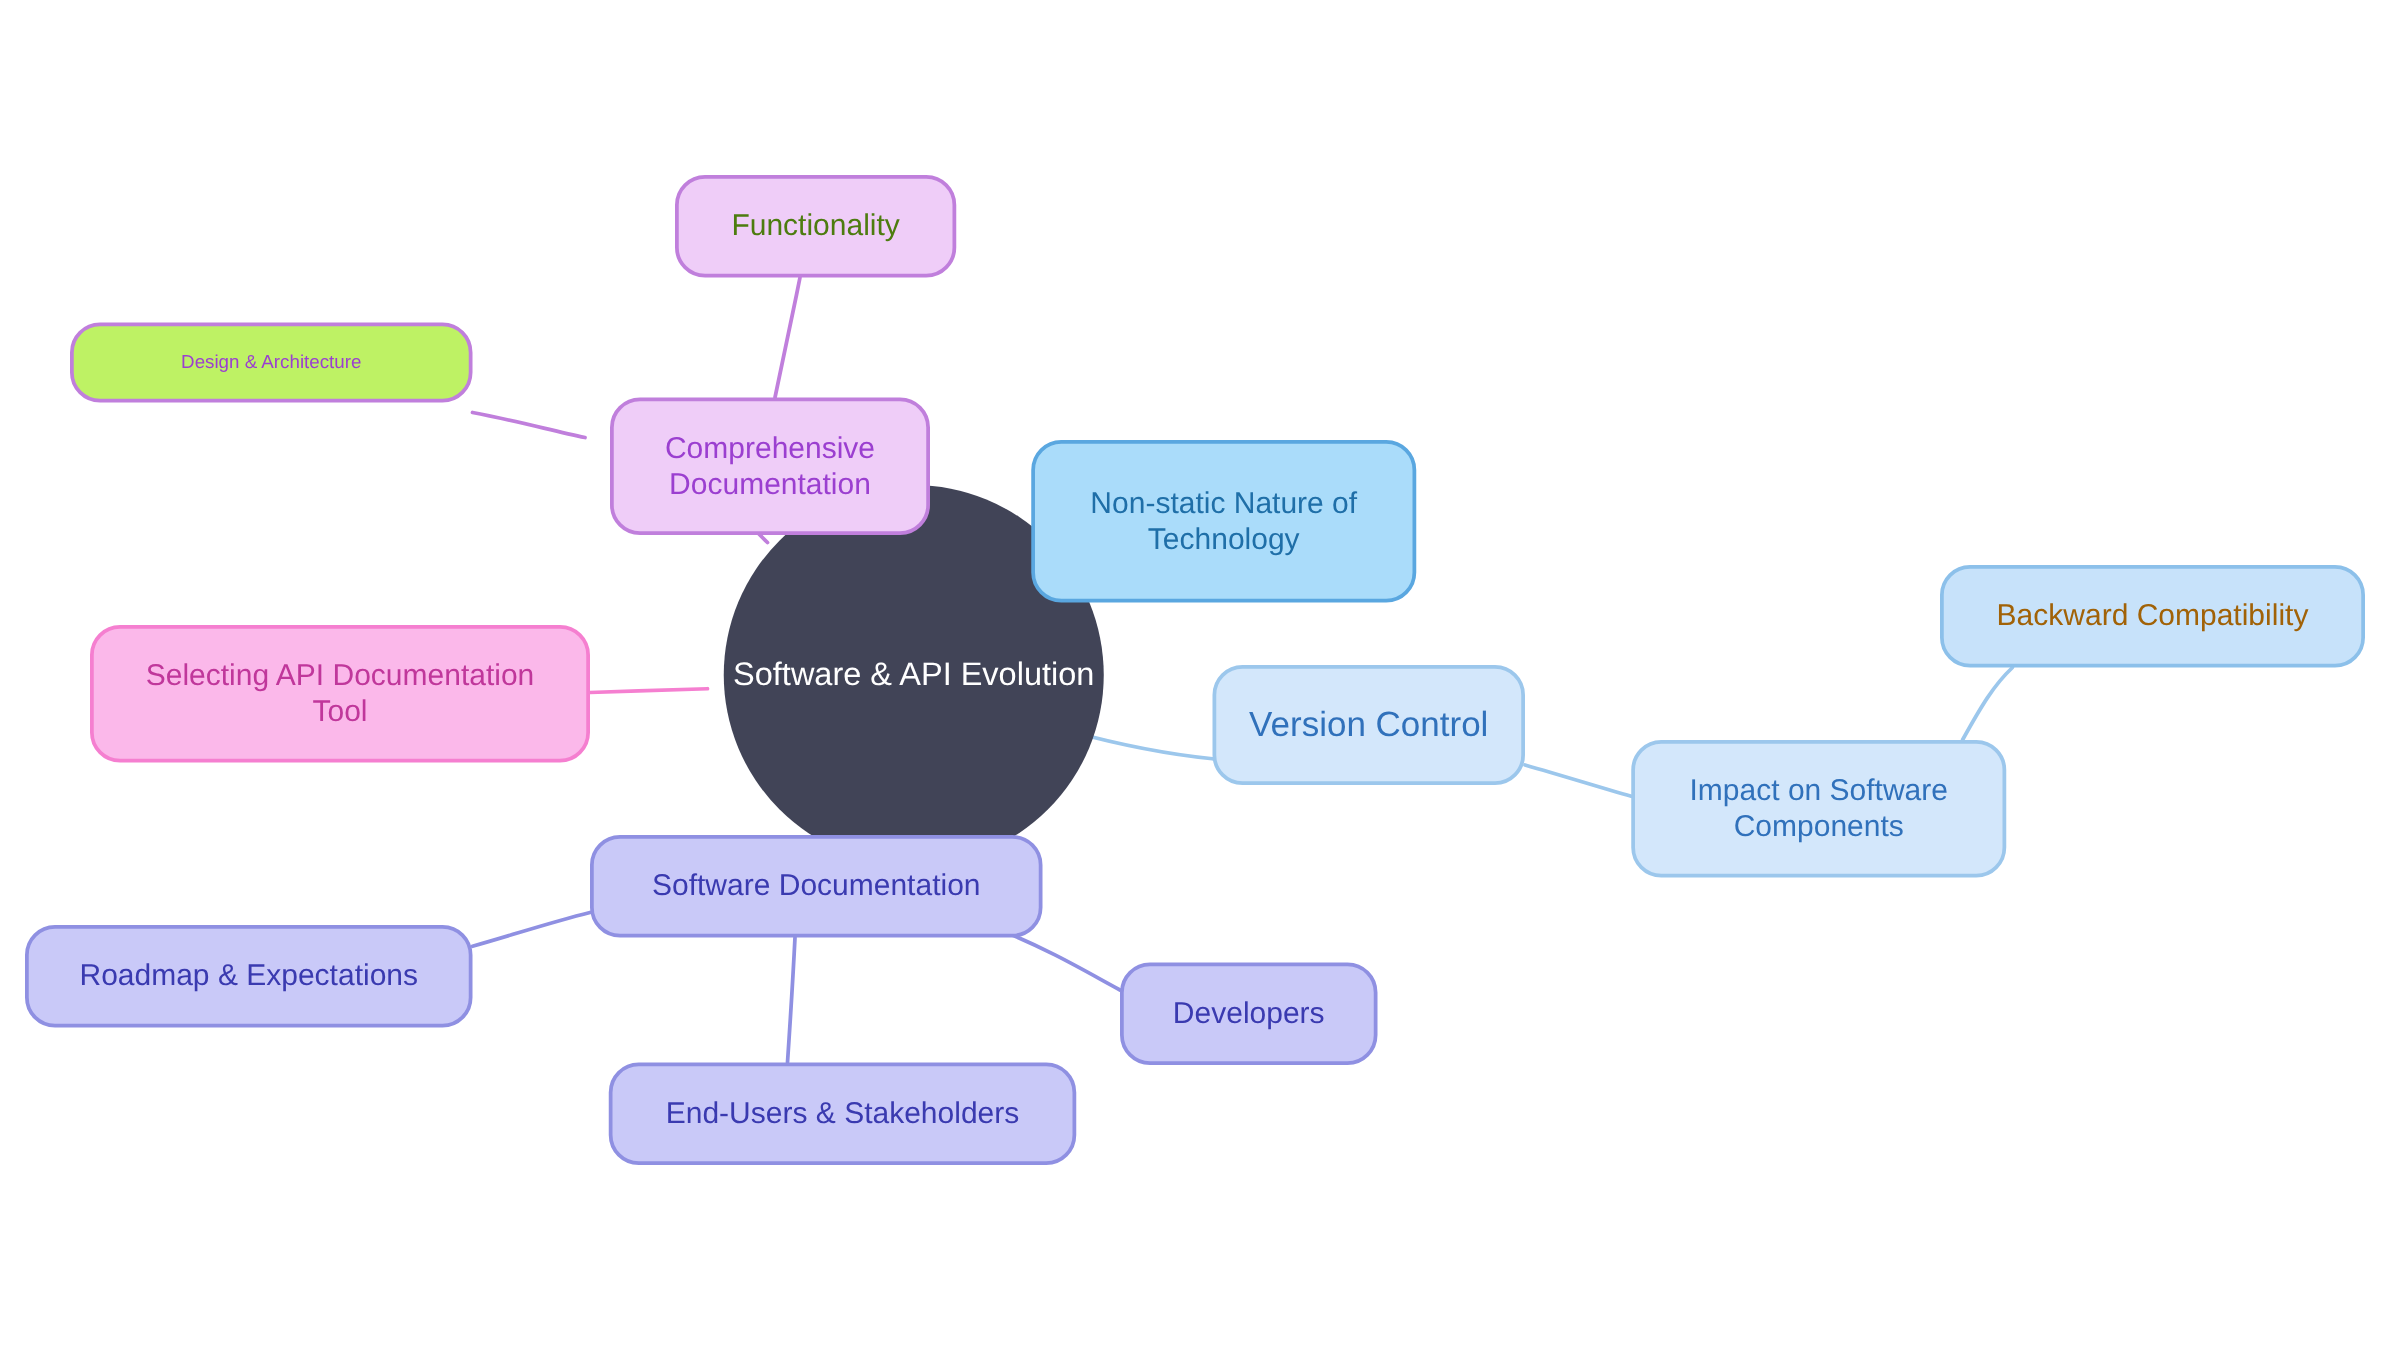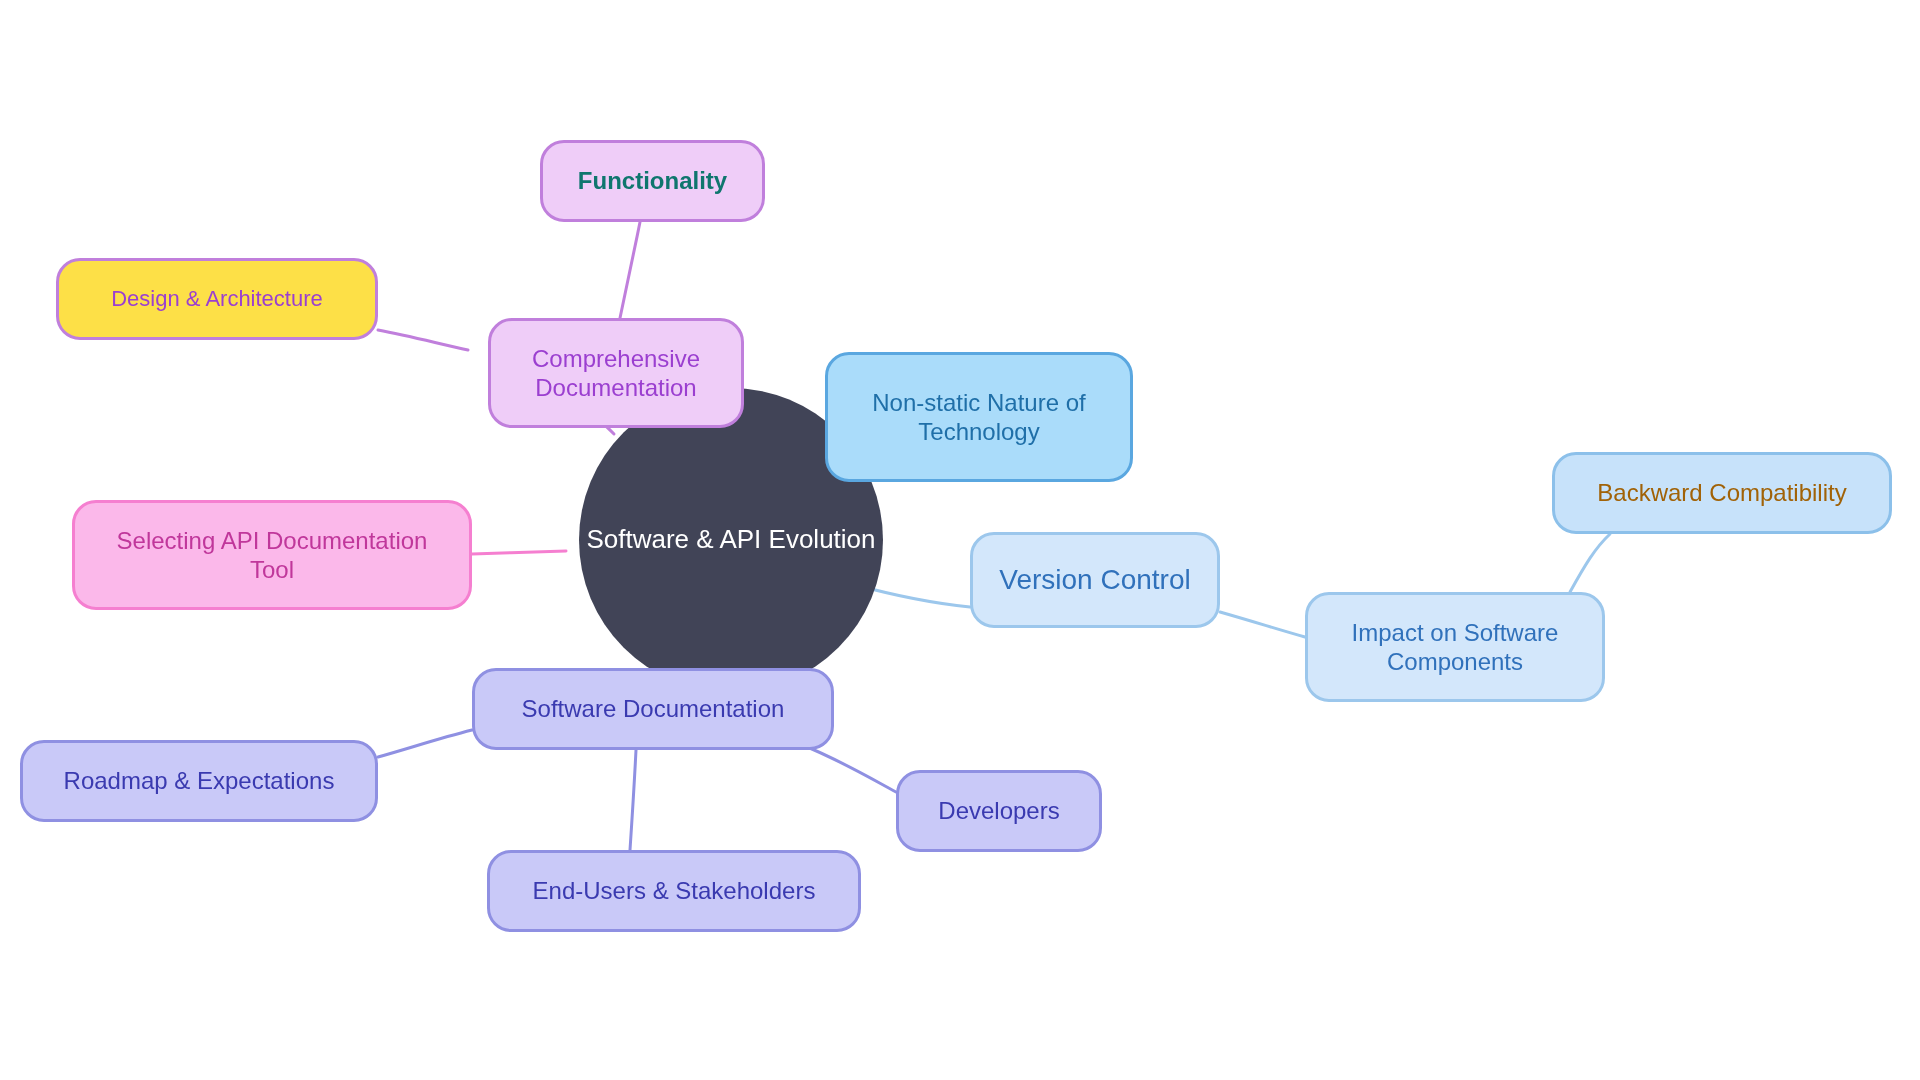--- a/index.html
+++ b/index.html
@@ -57,22 +57,22 @@
       <path d="M 856 585 C 900 597 940 604 970 607" fill="none" stroke="#9cc7ec" stroke-width="3" stroke-linecap="round"></path>
       <path d="M 1220 612 C 1255 622 1280 630 1305 637" fill="none" stroke="#9cc7ec" stroke-width="3" stroke-linecap="round"></path>
       <path d="M 1570 592 C 1585 565 1595 548 1610 534" fill="none" stroke="#9cc7ec" stroke-width="3" stroke-linecap="round"></path>
       <path d="M 664 678 C 650 683 640 686 628 690" fill="none" stroke="#8f90e2" stroke-width="3" stroke-linecap="round"></path>
       <path d="M 472 730 C 440 738 410 748 378 757" fill="none" stroke="#8f90e2" stroke-width="3" stroke-linecap="round"></path>
       <path d="M 636 750 C 634 790 632 820 630 850" fill="none" stroke="#8f90e2" stroke-width="3" stroke-linecap="round"></path>
       <path d="M 800 744 C 840 760 870 778 896 792" fill="none" stroke="#8f90e2" stroke-width="3" stroke-linecap="round"></path>
     </svg>
   <div id="node-layer">
       <div class="node circle" style="left: 565px; top: 388px; width: 304px; height: 304px; background: rgb(65, 68, 87); color: rgb(255, 255, 255); font-size: 26px; z-index: 4;">Software &amp; API Evolution</div>
-      <div class="node rounded" style="left: 540px; top: 140px; width: 225px; height: 82px; background: rgb(239, 205, 248); border-color: rgb(192, 127, 220); color: #0f766e; font-size: 24px; font-weight: bold;">Functionality</div>
-      <div class="node rounded" style="left: 56px; top: 258px; width: 322px; height: 82px; background: #fde047; border-color: rgb(192, 127, 220); color: rgb(155, 63, 208); font-size: 22px;">Design &amp; Architecture</div>
+      <div class="node rounded" style="left: 540px; top: 140px; width: 225px; height: 82px; background: rgb(239, 205, 248); border-color: rgb(192, 127, 220); color: #4d7c0f; font-size: 24px;">Functionality</div>
+      <div class="node rounded" style="left: 56px; top: 258px; width: 322px; height: 64px; background: #bef264; border-color: rgb(192, 127, 220); color: rgb(155, 63, 208); font-size: 15px;">Design &amp; Architecture</div>
       <div class="node rounded" style="left: 488px; top: 318px; width: 256px; height: 110px; background: rgb(239, 205, 248); border-color: rgb(192, 127, 220); color: rgb(155, 63, 208); font-size: 24px;">Comprehensive
 Documentation</div>
       <div class="node rounded" style="left: 825px; top: 352px; width: 308px; height: 130px; background: rgb(170, 220, 250); border-color: rgb(90, 167, 224); color: rgb(31, 111, 168); font-size: 24px;">Non-static Nature of
 Technology</div>
       <div class="node rounded" style="left: 1552px; top: 452px; width: 340px; height: 82px; background: rgb(199, 226, 250); border-color: rgb(140, 192, 234); color: #a16207; font-size: 24px;">Backward Compatibility</div>
       <div class="node rounded" style="left: 72px; top: 500px; width: 400px; height: 110px; background: rgb(251, 184, 234); border-color: rgb(245, 127, 208); color: rgb(192, 55, 155); font-size: 24px;">Selecting API Documentation
 Tool</div>
       <div class="node rounded" style="left: 970px; top: 532px; width: 250px; height: 96px; background: rgb(211, 231, 251); border-color: rgb(156, 199, 236); color: rgb(48, 113, 187); font-size: 28px;">Version Control</div>
       <div class="node rounded" style="left: 1305px; top: 592px; width: 300px; height: 110px; background: rgb(211, 231, 251); border-color: rgb(156, 199, 236); color: rgb(48, 113, 187); font-size: 24px;">Impact on Software
 Components</div>

